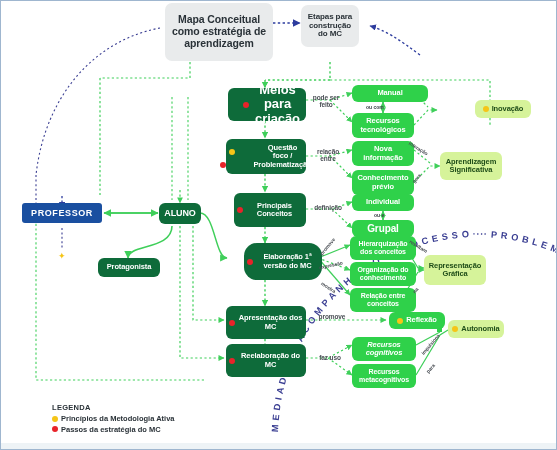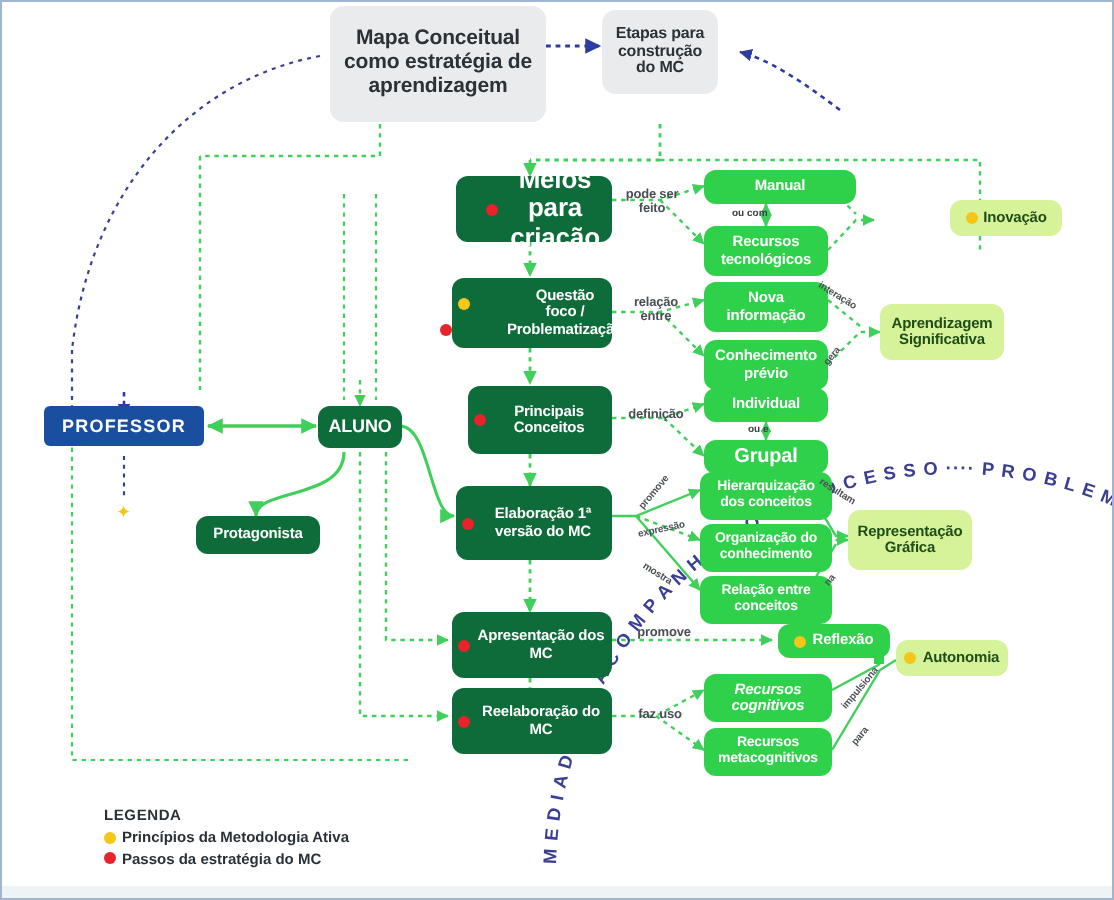--- a/index.html
+++ b/index.html
@@ -208,21 +208,21 @@
       <span class="dot dot-red"></span>
       <span class="txt">Problematização</span>
     </span>
   </div>
 
   <div class="node n-darkgreen" style="left:234px;top:193px;width:72px;height:34px;font-size:7.5px;">
     <span class="dot dot-red"></span>
     <span class="txt">Principais Conceitos</span>
   </div>
 
-  <div class="node n-darkgreen" style="left:228px;top:243px;width:78px;height:37px;font-size:7.5px;">
+  <div class="node n-darkgreen" style="left:244px;top:243px;width:78px;height:37px;font-size:7.5px;border-radius:13px;">
     <span class="dot dot-red"></span>
     <span class="txt">Elaboração 1ª versão do MC</span>
   </div>
 
   <div class="node n-darkgreen" style="left:226px;top:306px;width:80px;height:33px;font-size:7.5px;">
     <span class="dot dot-red"></span>
     <span class="txt">Apresentação dos MC</span>
   </div>
 
   <div class="node n-darkgreen" style="left:226px;top:344px;width:80px;height:33px;font-size:7.5px;">

